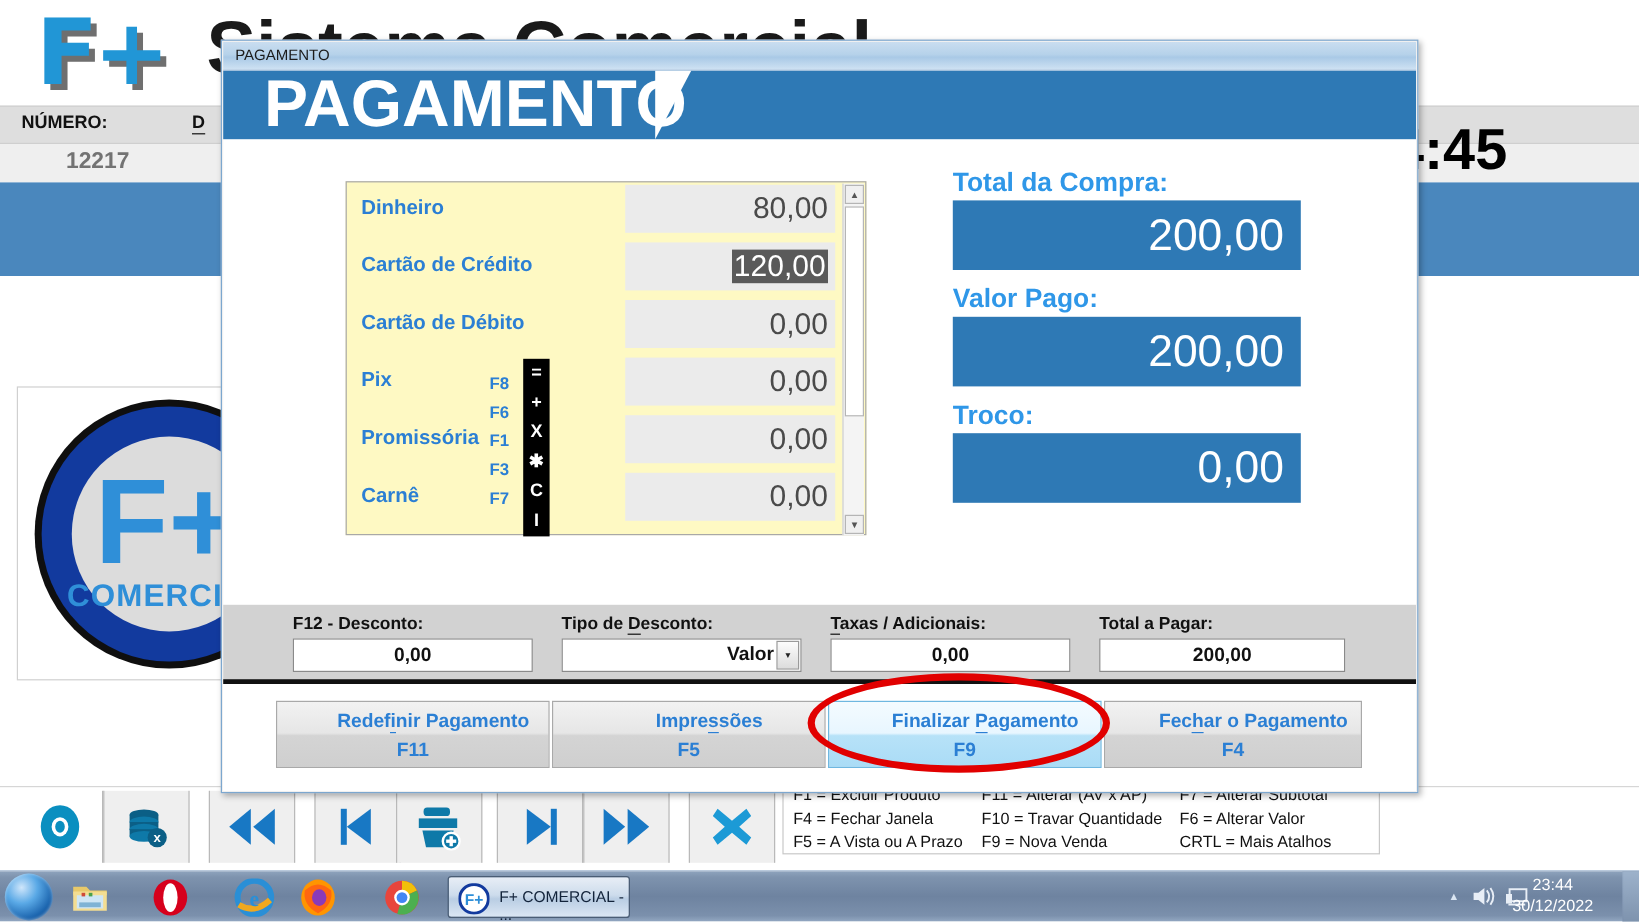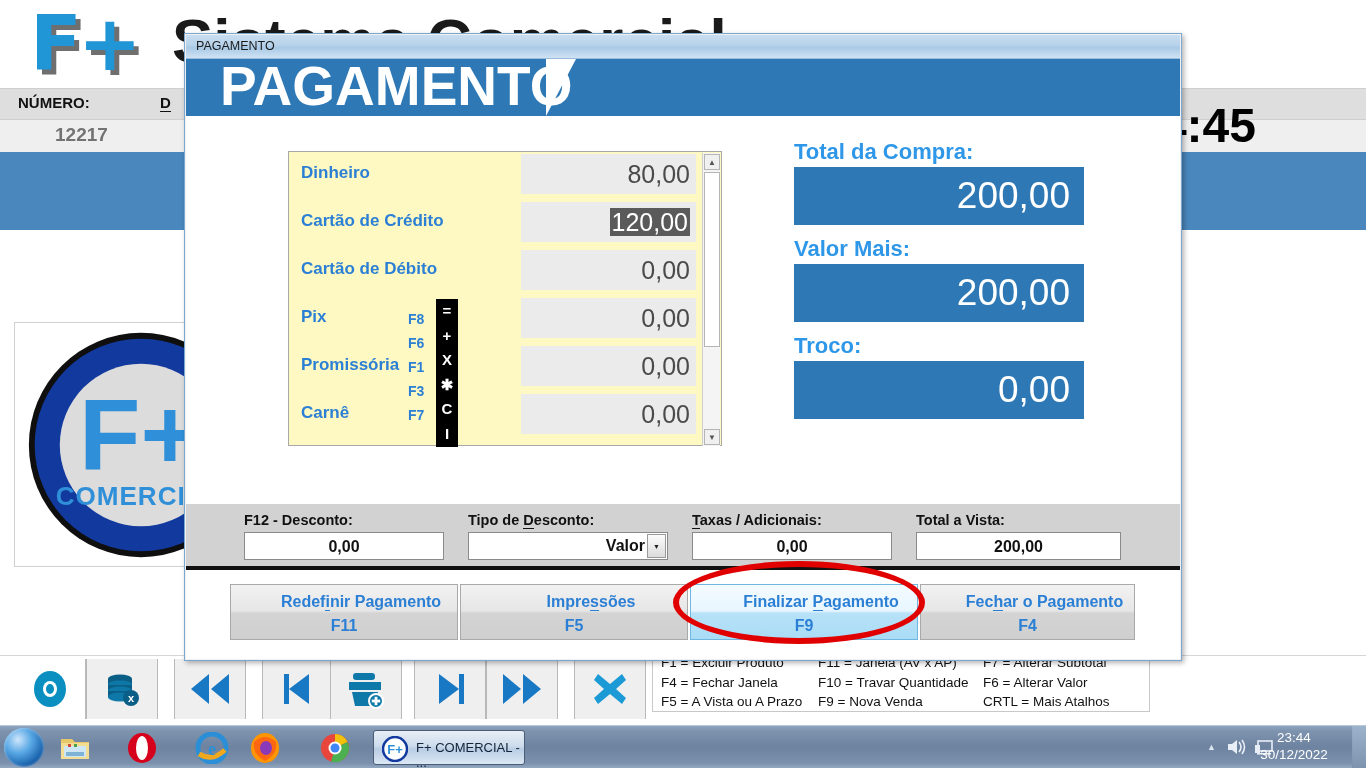--- a/index.html
+++ b/index.html
@@ -258,21 +258,21 @@
       </div>
       <div class="tb-btn" style="left:574px;">
         <svg width="40" height="40" viewBox="0 0 40 40">
           <path d="M8 5 L20 15 L32 5 L36 11 L26 20 L36 29 L32 35 L20 25 L8 35 L4 29 L14 20 L4 11 Z" fill="#1c9ad6"></path>
         </svg>
       </div>
     </div>
 
     <div class="bg-shortcuts">
       <div class="sc-row" style="left:8px; top:-2px;">F1 = Excluir Produto</div>
-      <div class="sc-row" style="left:165px; top:-2px;">F11 = Janela (AV x AP)</div>
+      <div class="sc-row" style="left:165px; top:-2px;">F11 = Alterar (AV x AP)</div>
       <div class="sc-row" style="left:330px; top:-2px;">F7 = Alterar Subtotal</div>
 
       <div class="sc-row" style="left:8px; top:18px;">F4 = Fechar Janela</div>
       <div class="sc-row" style="left:165px; top:18px;">F10 = Travar Quantidade</div>
       <div class="sc-row" style="left:330px; top:18px;">F6 = Alterar Valor</div>
 
       <div class="sc-row" style="left:8px; top:37px;">F5 = A Vista ou A Prazo</div>
       <div class="sc-row" style="left:165px; top:37px;">F9 = Nova Venda</div>
       <div class="sc-row" style="left:330px; top:37px;">CRTL = Mais Atalhos</div>
     </div>
@@ -343,21 +343,21 @@
         <div>+</div>
         <div>X</div>
         <div>✱</div>
         <div>C</div>
         <div>I</div>
       </div>
 
       <div class="totals">
         <div class="tot-lbl">Total da Compra:</div>
         <div class="tot-box">200,00</div>
-        <div class="tot-lbl">Valor Mais:</div>
+        <div class="tot-lbl">Valor Pago:</div>
         <div class="tot-box">200,00</div>
         <div class="tot-lbl">Troco:</div>
         <div class="tot-box">0,00</div>
       </div>
 
       <div class="formstrip">
 
         <div class="fld" style="left:58px; width:200px;">
           <div class="flbl">F12 - Desconto:</div>
           <div class="finp" style="width:200px;">0,00</div>
@@ -370,21 +370,21 @@
             <span class="arrowbox">▼</span>
           </div>
         </div>
 
         <div class="fld" style="left:506px; width:200px;">
           <div class="flbl"><u>T</u>axas / Adicionais:</div>
           <div class="finp" style="width:200px;">0,00</div>
         </div>
 
         <div class="fld" style="left:730px; width:205px;">
-          <div class="flbl">Total a Vista:</div>
+          <div class="flbl">Total a Pagar:</div>
           <div class="finp" style="width:205px;">200,00</div>
         </div>
       </div>
 
       <div class="blackrule"></div>
 
       <div class="btnrow">
 
         <div class="abtn" style="left:44px; width:228px;">
           <div class="l1">Redef<u>i</u>nir Pagamento</div>

